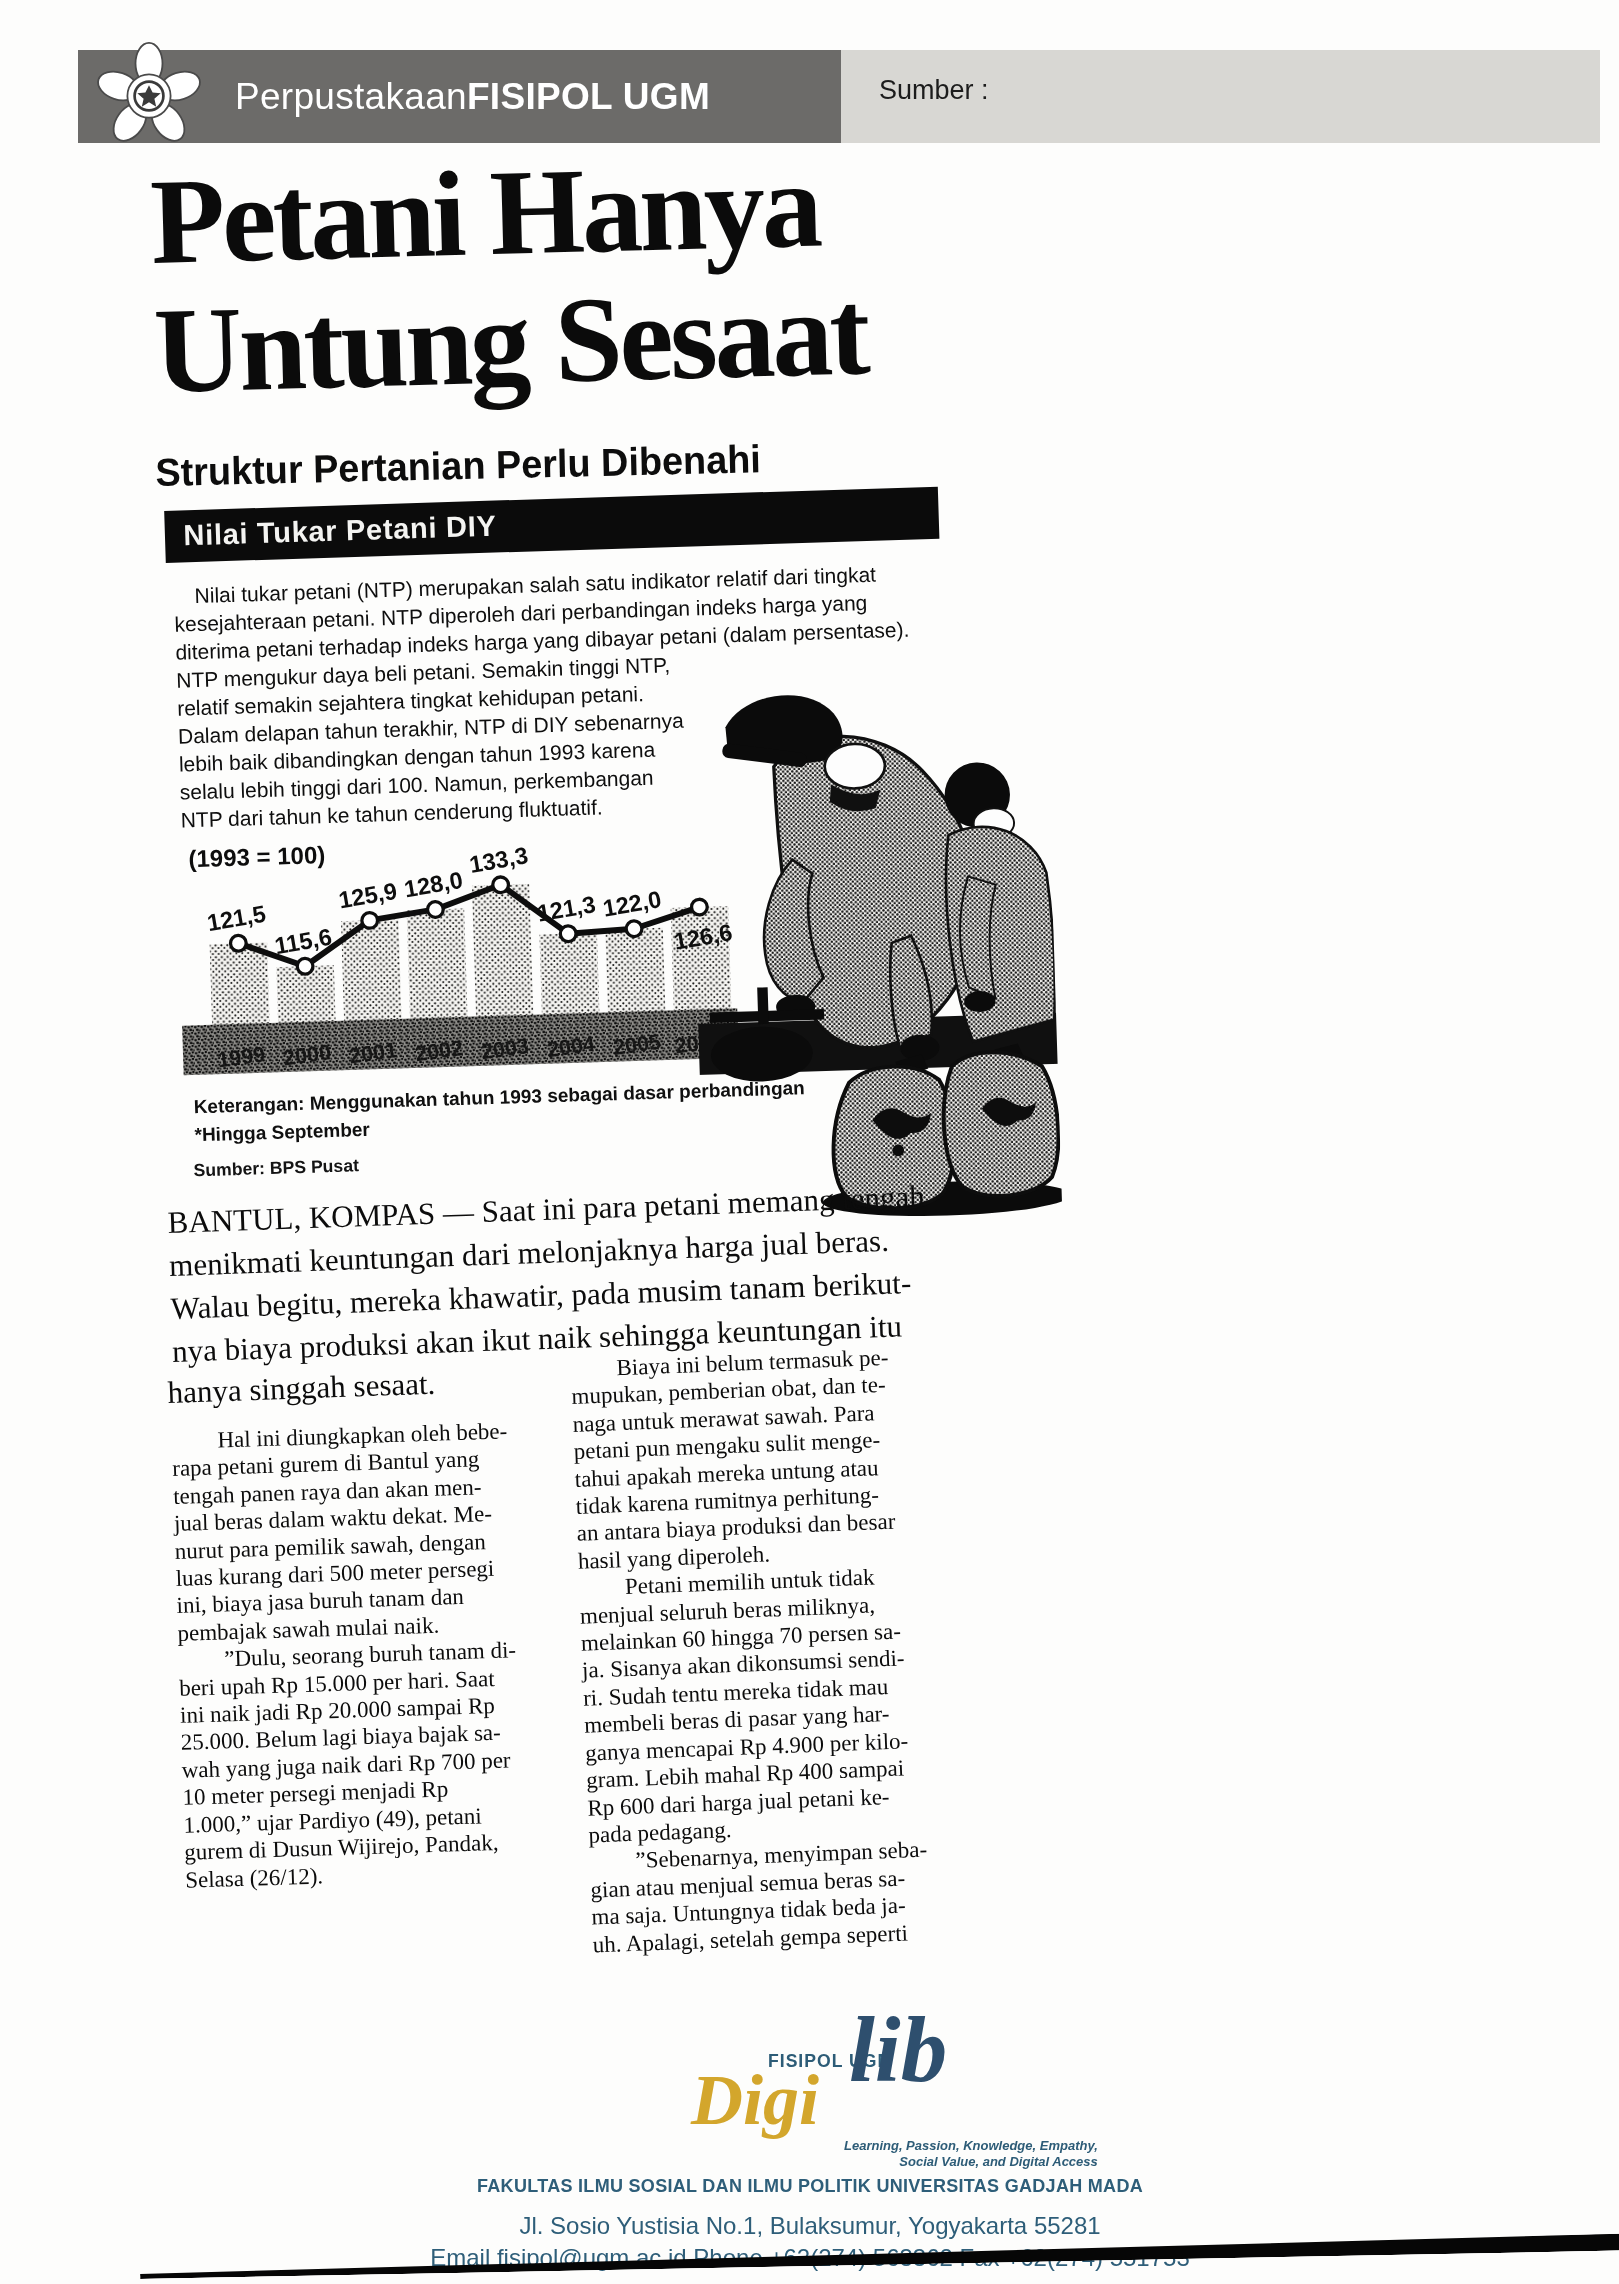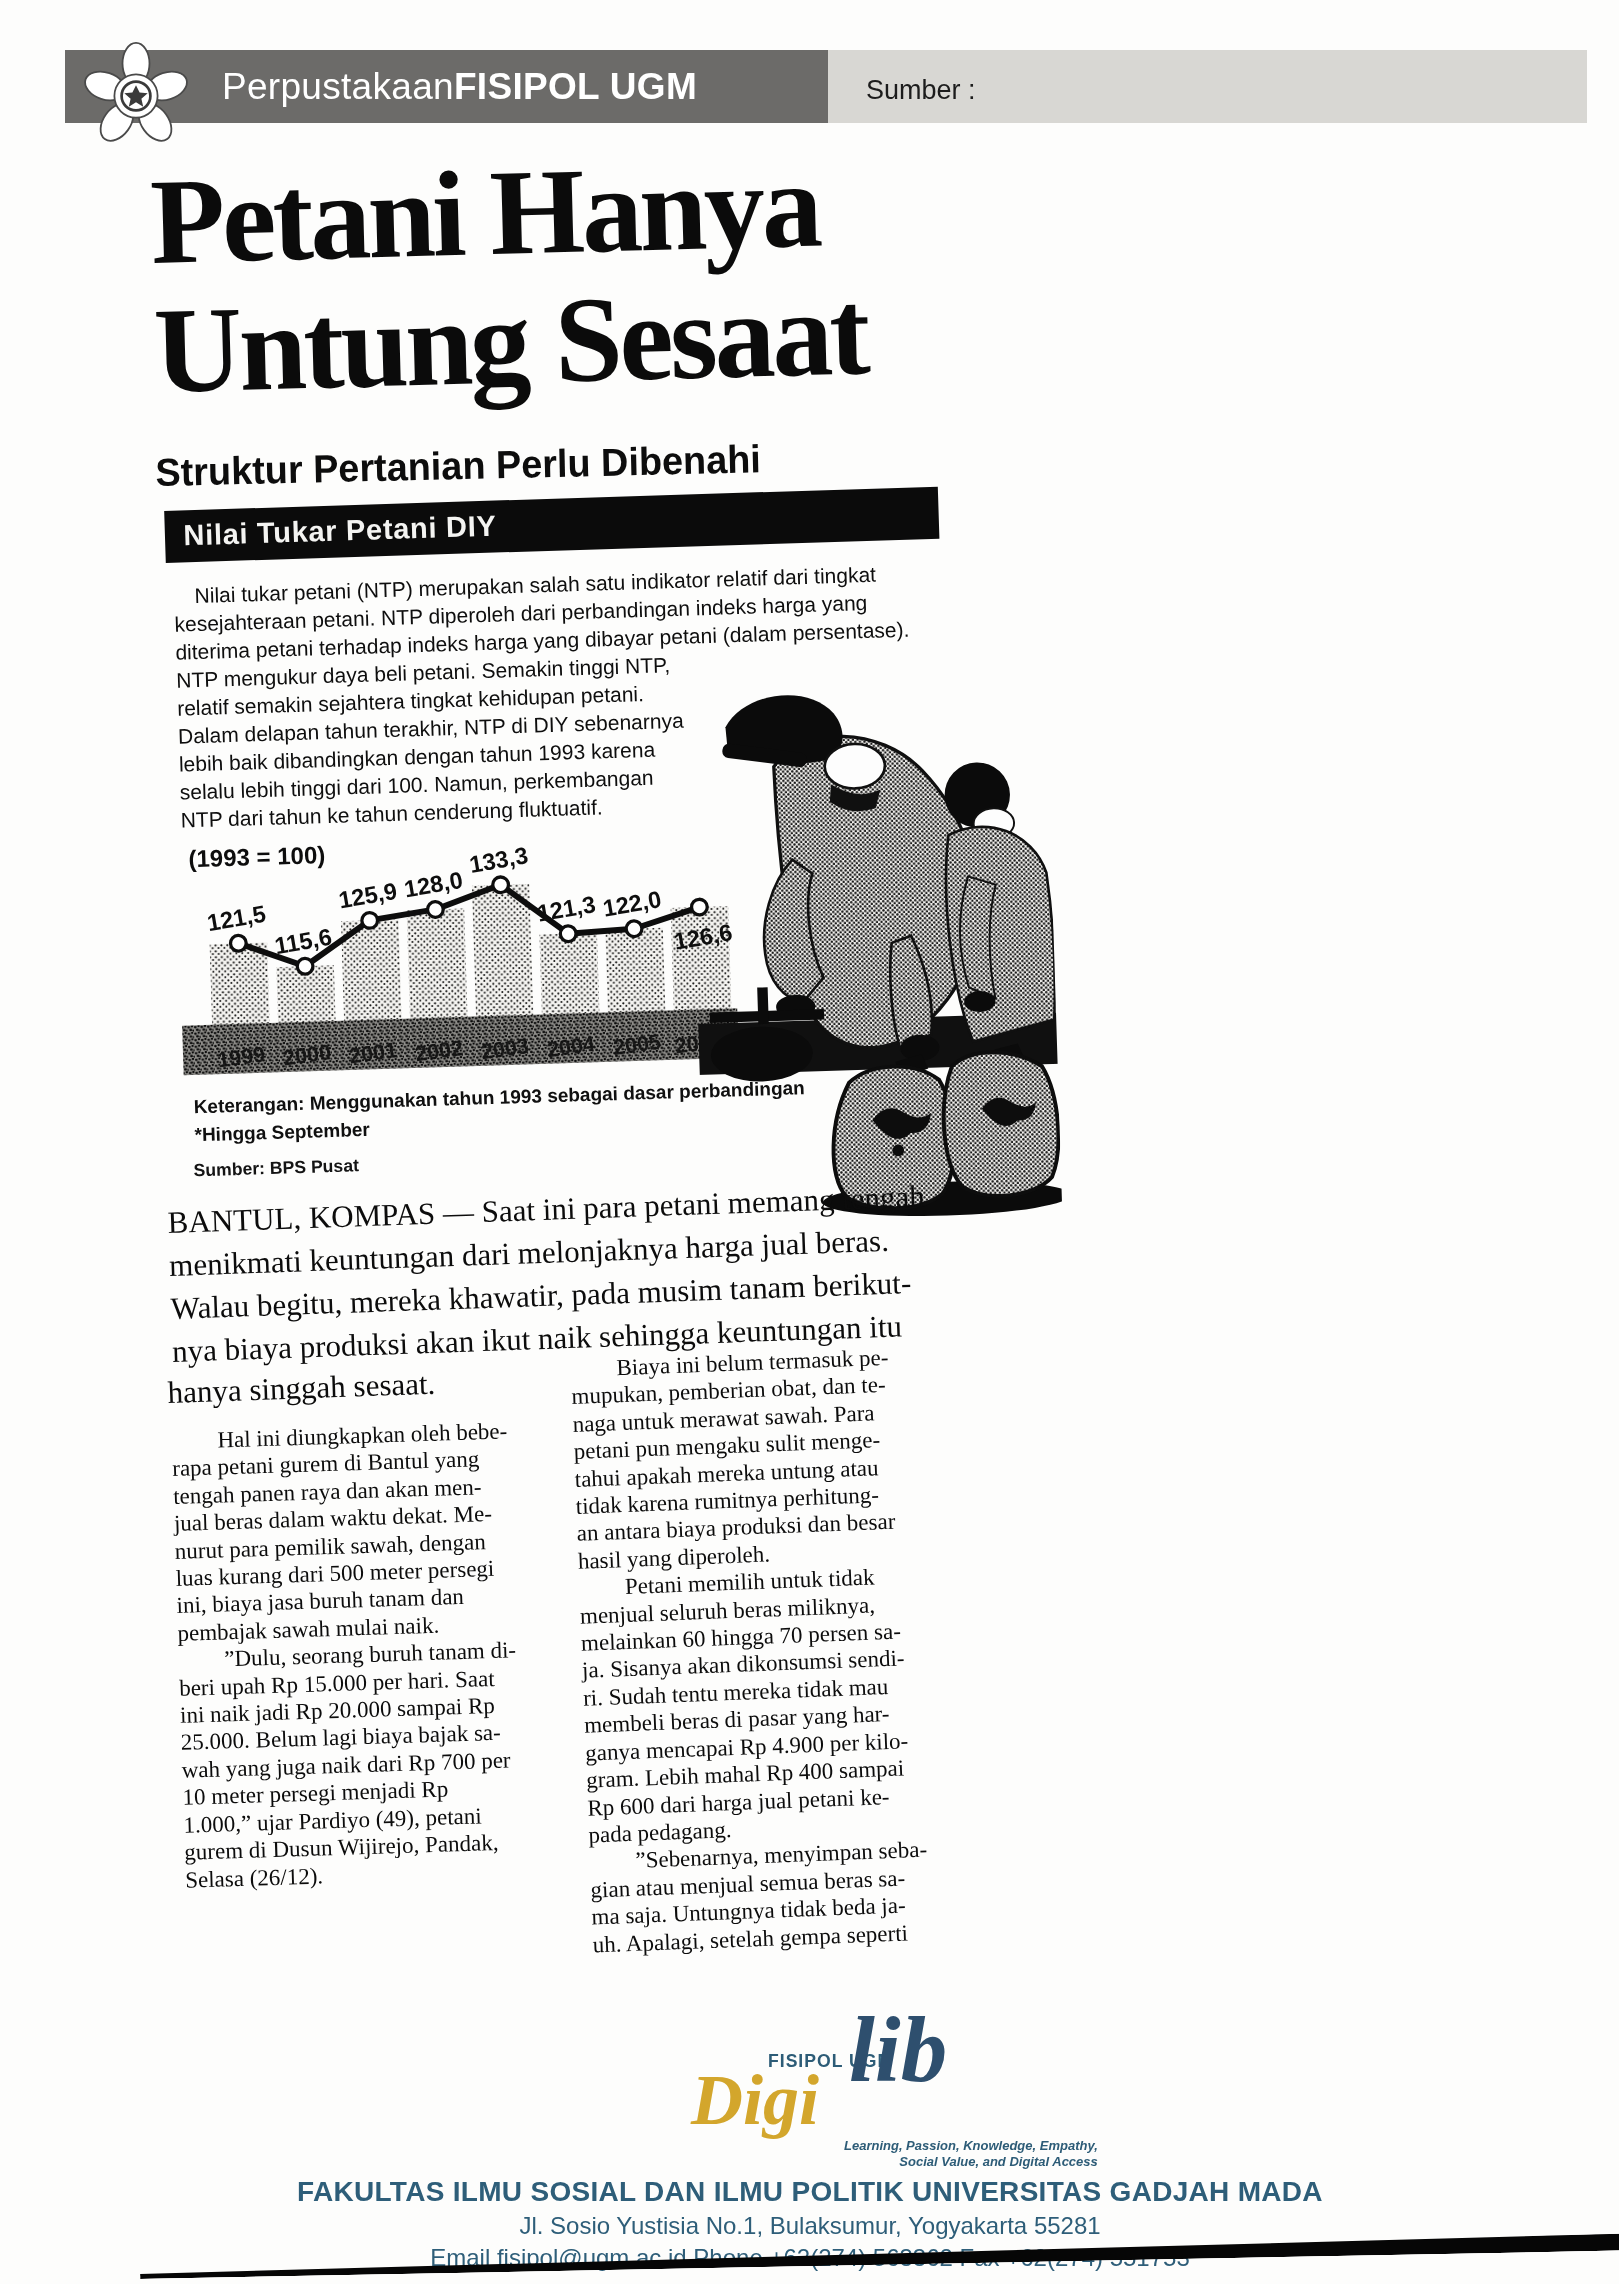--- a/index.html
+++ b/index.html
@@ -1,20 +1,20 @@
 <!DOCTYPE html>
 <html style="font-size:10.5px"><head>
 <meta charset="utf-8">
 <title>Scan</title>
 <style>
   html,body{margin:0;padding:0;background:#e8e8e8;}
   .page{position:relative;width:1620px;height:2284px;background:#fdfdfc;overflow:hidden;
         font-family:"Liberation Sans",sans-serif;color:#111;}
   
-  .stamp{position:absolute;left:65px;top:50px;width:1522px;height:73px;display:flex;}
+  .stamp{position:absolute;left:78px;top:50px;width:1522px;height:93px;display:flex;}
   .stamp-dark{position:relative;width:763px;height:100%;background:#6c6b69;}
   .stamp-light{position:relative;flex:1;background:#d8d7d3;}
   .ugm-logo{position:absolute;left:17px;top:-7.8px;width:108px;height:108px;}
   .stamp-title{position:absolute;left:157px;top:0;height:100%;display:flex;align-items:center;
                color:#fff;font-size:37px;letter-spacing:0.3px;white-space:nowrap;}
   .stamp-title b{font-weight:700;}
   .source-label{position:absolute;left:38px;top:25px;font-size:27px;color:#1c1c1c;}
   .source-box{position:absolute;left:196px;top:14.4px;width:284px;height:63px;background:#a8a7a3;}
   .source-box span{position:absolute;left:14.4px;top:10.5px;font-family:"Liberation Serif",serif;
                    font-size:33px;color:#0d0d0d;white-space:nowrap;}
@@ -54,21 +54,21 @@
   
   .dg-fisipol{position:absolute;left:768px;top:2051px;font-size:17.6px;font-weight:700;
               letter-spacing:1px;color:#2d5c77;}
   .dg-digi{position:absolute;left:691px;top:2059px;font-family:"Liberation Serif",serif;
            font-style:italic;font-weight:700;font-size:72px;color:#d3a62c;}
   .dg-lib{position:absolute;left:849px;top:1996px;font-family:"Liberation Serif",serif;
           font-style:italic;font-weight:700;font-size:93px;color:#2e4f6e;}
   .dg-tagline{position:absolute;left:844px;top:2138px;font-size:13px;font-style:italic;
               font-weight:700;color:#2d5c77;white-space:pre-line;line-height:16.3px;text-align:right;}
   .f-line{position:absolute;left:0;width:100%;text-align:center;color:#2e5e79;}
-  .f1{top:2176px;font-size:28px;font-weight:700;letter-spacing:0.3px;}
+  .f1{top:2176px;font-size:18px;font-weight:700;letter-spacing:0.3px;}
   .f2{top:2212px;font-size:24px;}
   .f3{top:2244px;font-size:24px;}
   .bottom-streak{position:absolute;left:140px;top:2262px;width:1496px;height:17px;background:#060606;
                  transform:rotate(-1.1deg);transform-origin:left center;
                  clip-path:polygon(0 70%,100% 0,100% 100%,0 100%);}
 </style>
 </head>
 <body>
 
 <div class="page">

